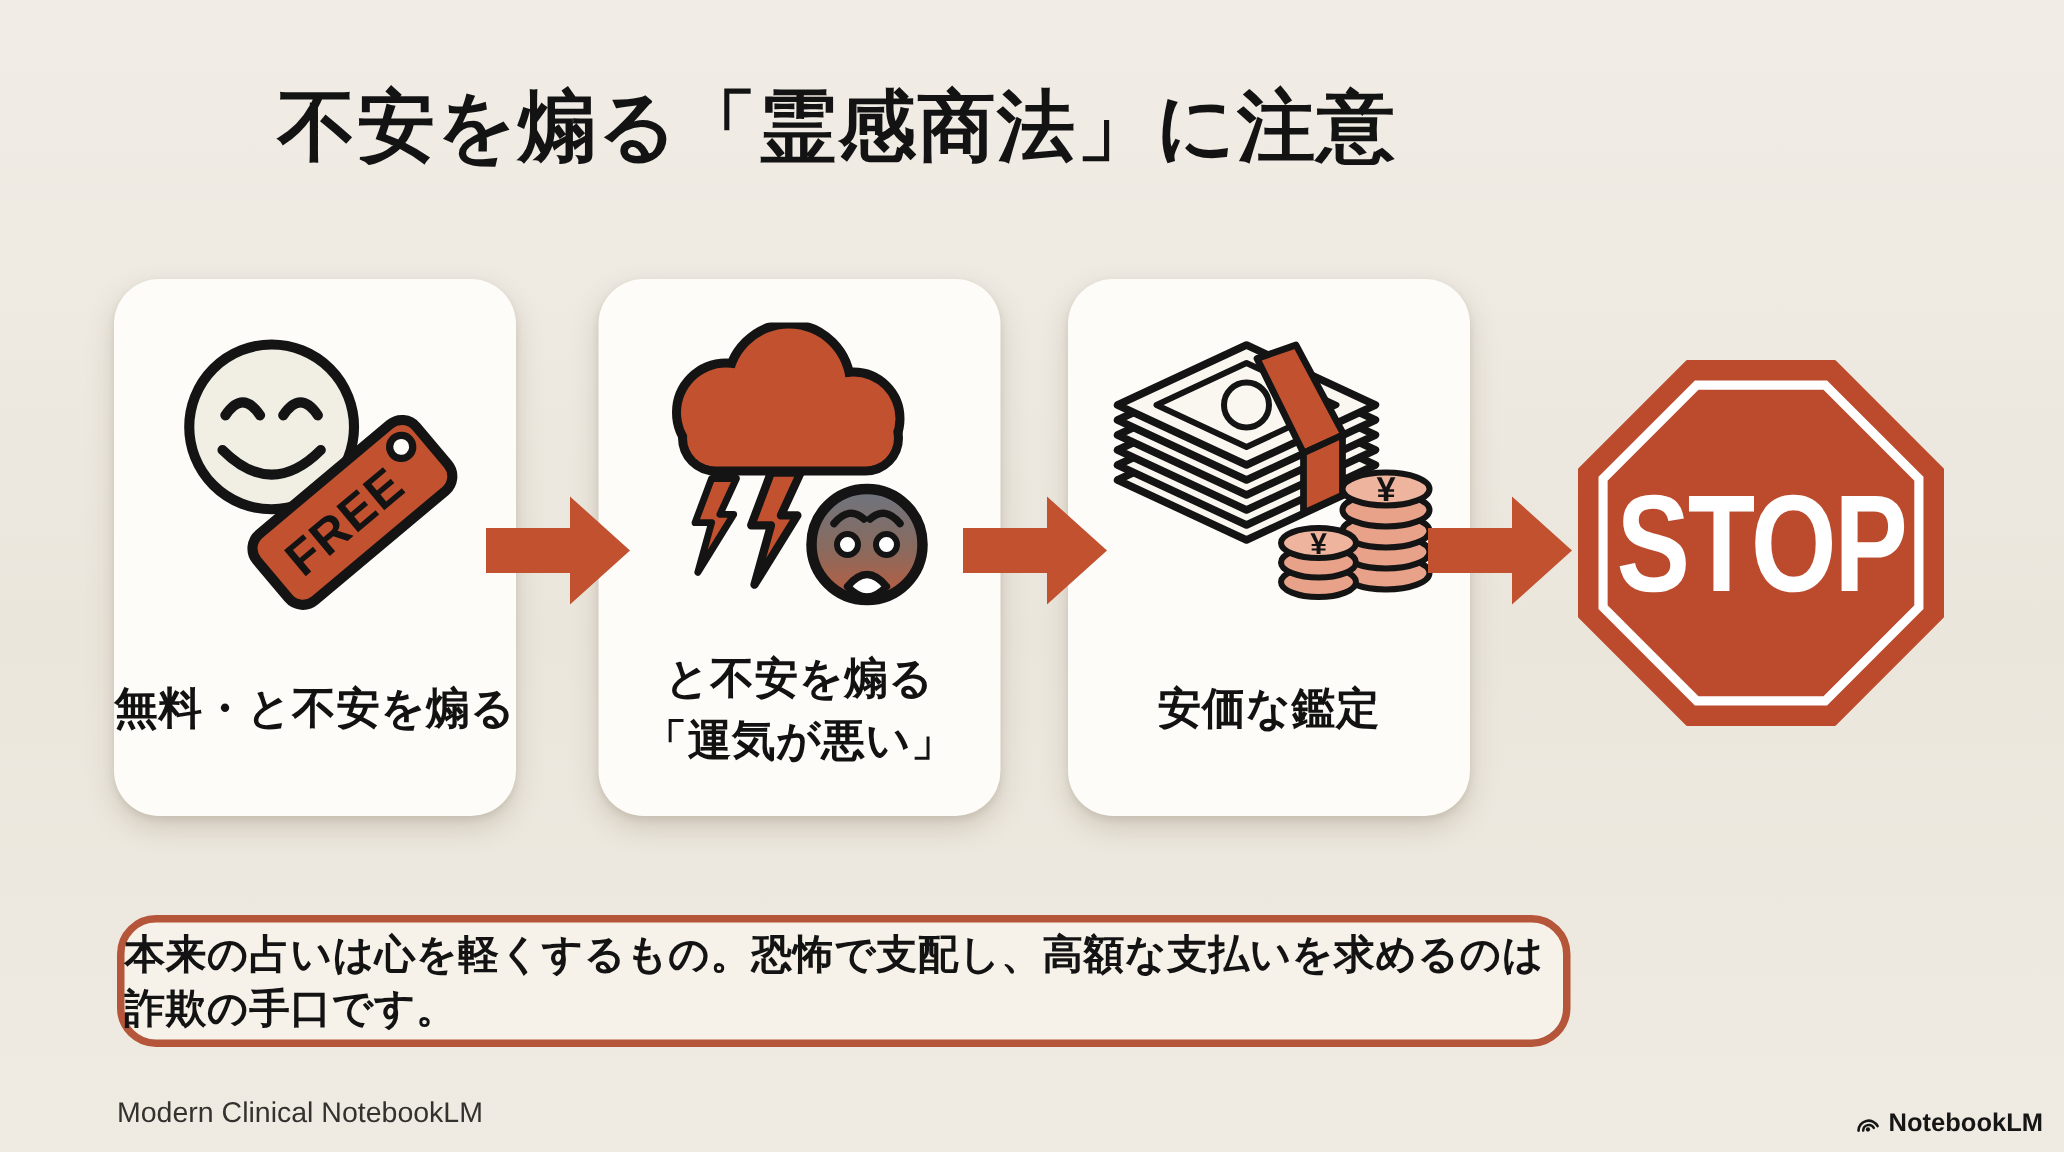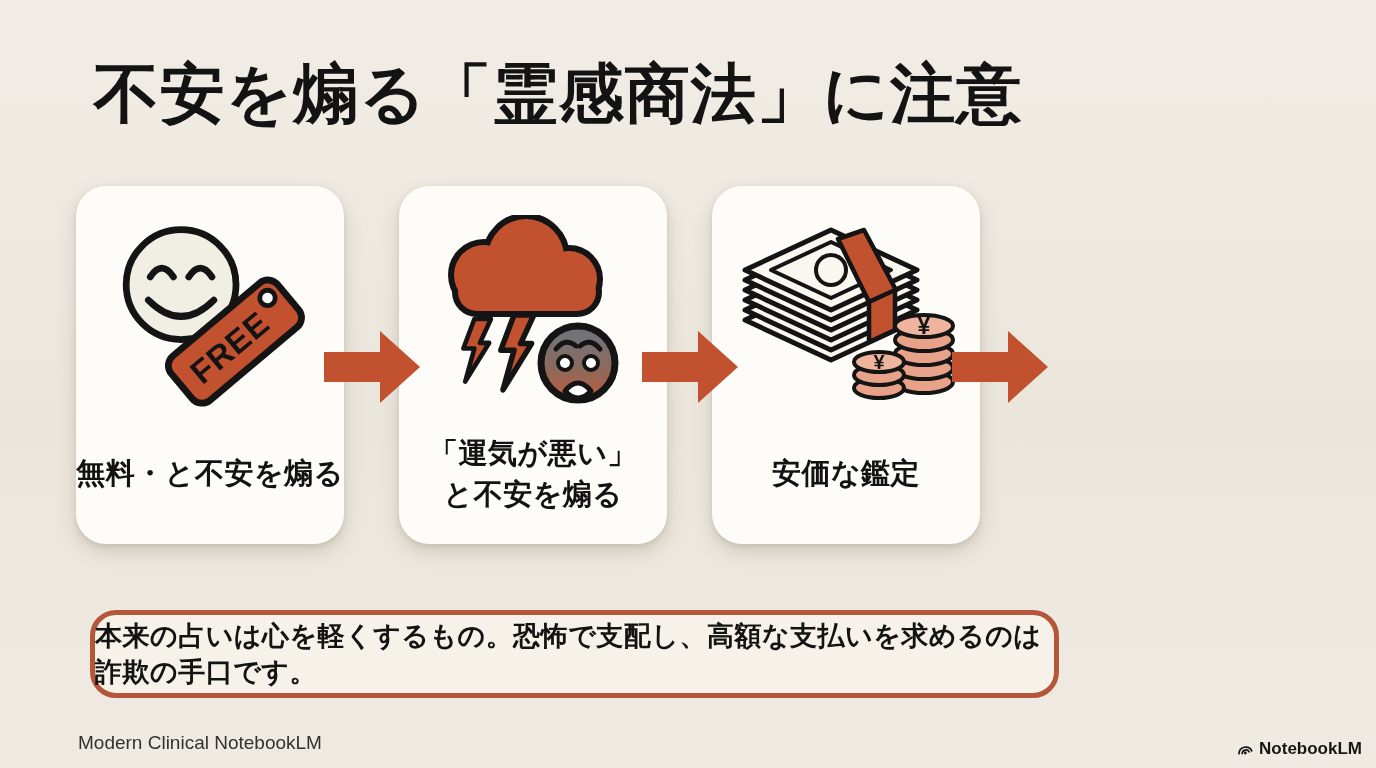--- a/index.html
+++ b/index.html
@@ -7,21 +7,21 @@
     width:1376px;height:768px;
     font-family:"Liberation Sans","DejaVu Sans",sans-serif;
     background:#eae5db;
   }
   .stage{
     position:relative;width:1376px;height:768px;overflow:hidden;
     background:linear-gradient(180deg,#f1ede6 0%,#ebe6dc 55%,#efebe2 100%);
   }
   .page-title{
     position:absolute;top:50px;left:0;width:1116px;margin:0;
-    text-align:center;font-size:65px;font-weight:900;color:#131313;
+    text-align:center;font-size:52px;font-weight:900;color:#131313;
     letter-spacing:1px;
   }
   .card{
     position:absolute;top:186px;width:268px;height:358px;
     background:#fdfcf9;border-radius:30px;
     box-shadow:0 8px 18px rgba(140,125,105,.30),0 2px 4px rgba(140,125,105,.18);
     display:flex;flex-direction:column;align-items:center;
   }
   .card.c1{left:76px;}
   .card.c2{left:399px;}
@@ -33,21 +33,21 @@
     letter-spacing:0.5px;
   }
   .arrow{position:absolute;top:329px;width:96px;height:76px;z-index:5;}
   .arrow.a1{left:324px;}
   .arrow.a2{left:642px;}
   .arrow.a3{left:952px;}
   .stop-wrap{position:absolute;left:1050px;top:238px;width:248px;height:248px;}
   .note-box{
     position:absolute;left:78px;top:610px;width:969px;height:88px;
     box-sizing:border-box;border:5px solid #b5553a;border-radius:26px;
-    background:#f6f2e9;display:flex;align-items:center;justify-content:center;margin-left:12px;
+    background:#f6f2e9;display:flex;align-items:center;justify-content:center;
   }
   .note-box span{font-size:27px;font-weight:800;color:#131313;letter-spacing:0.5px;}
   .footer-credit{
     position:absolute;left:78px;top:732px;font-size:19px;color:#33322e;
   }
   .footer-brand{
     position:absolute;right:14px;top:739px;display:flex;align-items:flex-end;gap:5px;
     font-size:17px;font-weight:600;color:#161616;
   }
   svg text{font-family:"Liberation Sans","DejaVu Sans",sans-serif;}
@@ -114,22 +114,22 @@
           <circle cx="150" cy="148" r="37" fill="url(#worryGrad)" stroke="#141414" stroke-width="7"></circle>
           <path d="M128,134 Q138,122 148,131" fill="none" stroke="#141414" stroke-width="5" stroke-linecap="round"></path>
           <path d="M152,131 Q162,122 172,134" fill="none" stroke="#141414" stroke-width="5" stroke-linecap="round"></path>
           <circle cx="137" cy="148" r="7" fill="#ffffff" stroke="#141414" stroke-width="4"></circle>
           <circle cx="163" cy="148" r="7" fill="#ffffff" stroke="#141414" stroke-width="4"></circle>
           <path d="M137,176 Q150,160 163,176 Q150,190 137,176 Z" fill="#ffffff" stroke="#141414" stroke-width="5" stroke-linejoin="round"></path>
         </g>
       </svg>
     </div>
     <div class="labels">
+      <span>と不安を煽る</span>
       <span>「運気が悪い」</span>
-      <span>と不安を煽る</span>
     </div>
   </div>
 
   <svg class="arrow a2" viewBox="0 0 96 76">
     <polygon points="0,23 56,23 56,2 96,38 56,74 56,53 0,53" fill="#c1512f"></polygon>
   </svg>
 
   <div class="card c3">
     <div class="icon-wrap">
       <svg width="230" height="180" viewBox="0 0 230 180">
@@ -163,20 +163,29 @@
     </div>
     <div class="labels">
       <span>安価な鑑定</span>
     </div>
   </div>
 
   <svg class="arrow a3" viewBox="0 0 96 76">
     <polygon points="0,23 56,23 56,2 96,38 56,74 56,53 0,53" fill="#c1512f"></polygon>
   </svg>
 
+  <div class="stop-wrap">
+    <svg width="248" height="248" viewBox="0 0 248 248">
+      <polygon points="74.8,3 173.2,3 245,74.8 245,173.2 173.2,245 74.8,245 3,173.2 3,74.8" fill="#bc4a2d" stroke="#bc4a2d" stroke-width="2" stroke-linejoin="round"></polygon>
+      <polygon points="74.8,3 173.2,3 245,74.8 245,173.2 173.2,245 74.8,245 3,173.2 3,74.8" transform="translate(16.1,16.1) scale(0.87)" fill="none" stroke="#ffffff" stroke-width="7" stroke-linejoin="miter"></polygon>
+      <g transform="translate(124,156) scale(0.8,1)">
+        <text x="0" y="0" text-anchor="middle" font-size="92" font-weight="bold" letter-spacing="-2" fill="#ffffff">STOP</text>
+      </g>
+    </svg>
+  </div>
 
   <div class="note-box">
     <span>本来の占いは心を軽くするもの。恐怖で支配し、高額な支払いを求めるのは詐欺の手口です。</span>
   </div>
 
   <div class="footer-credit">Modern Clinical NotebookLM</div>
 
   <div class="footer-brand">
     <svg width="18" height="18" viewBox="0 0 24 24">
       <path d="M4,17 A9,9 0 0 1 21,13" fill="none" stroke="#161616" stroke-width="2.3" stroke-linecap="round"></path>

